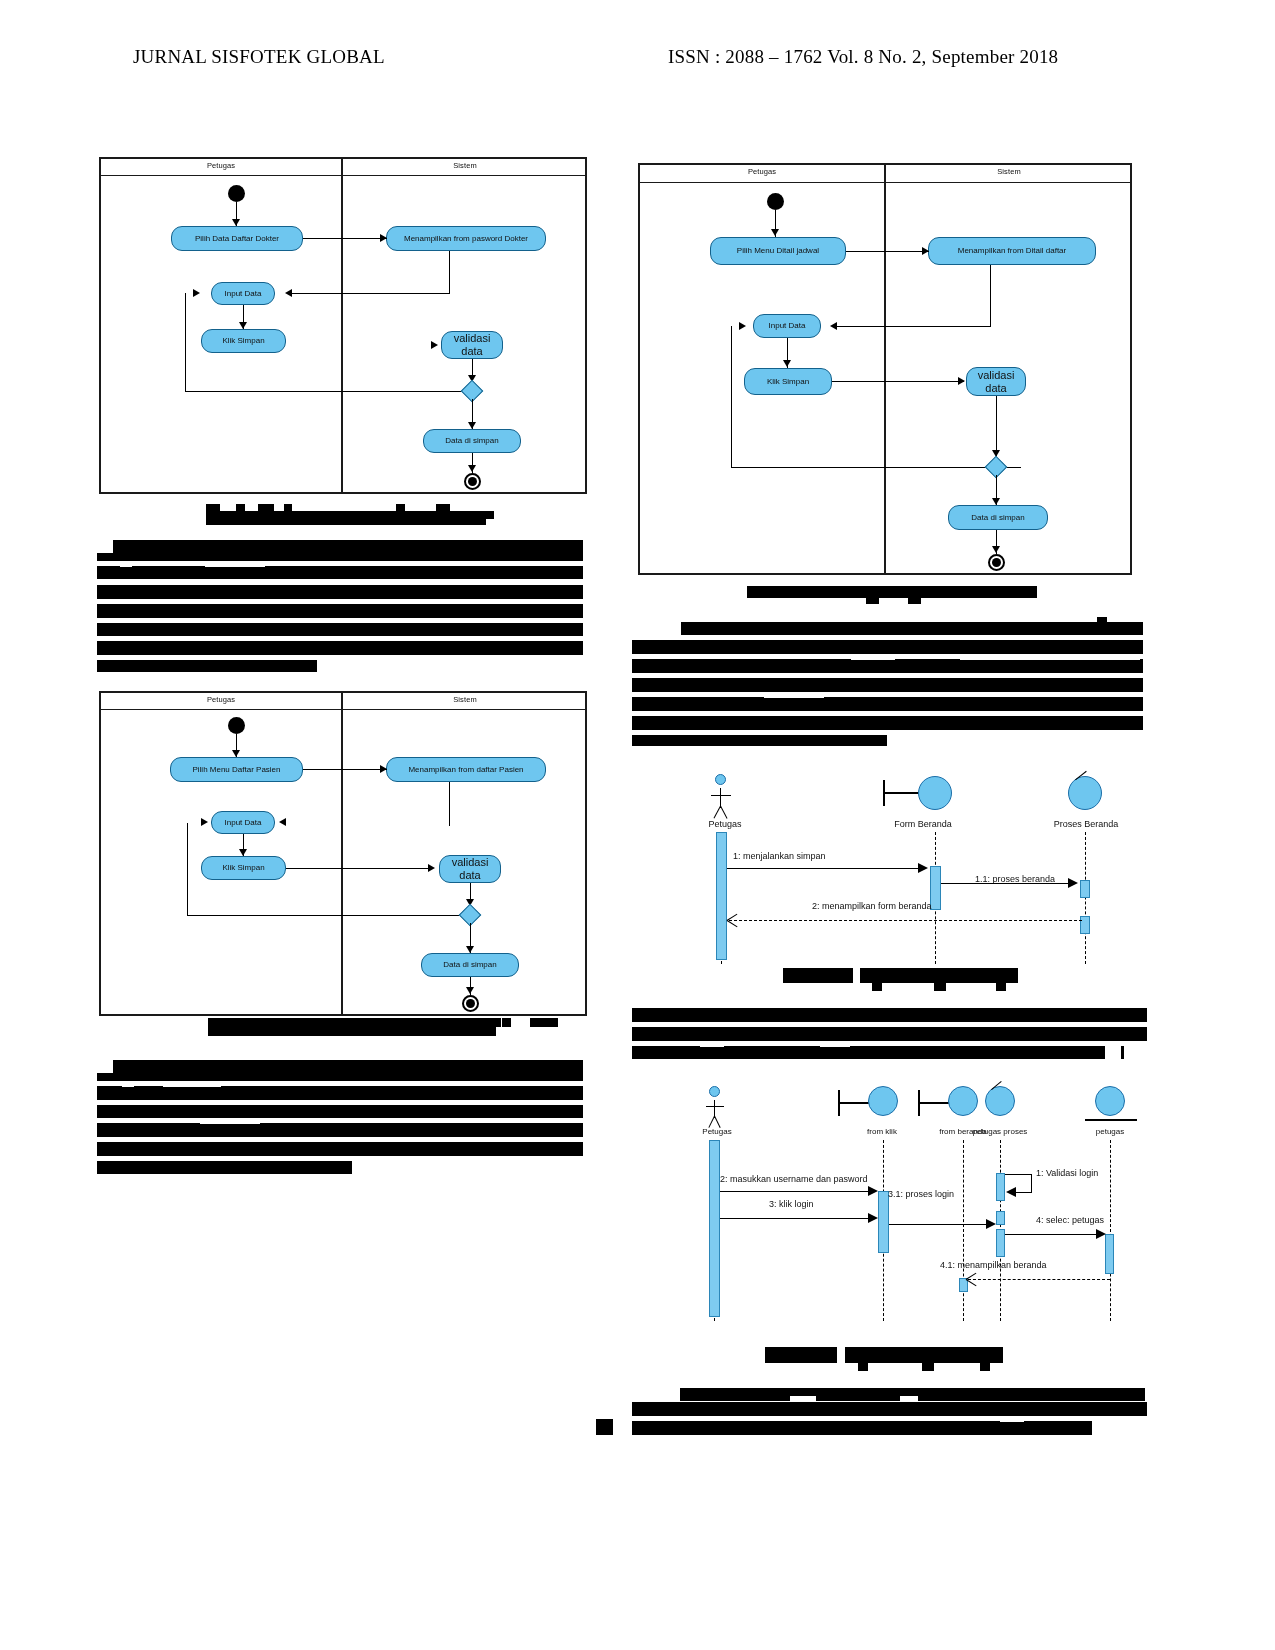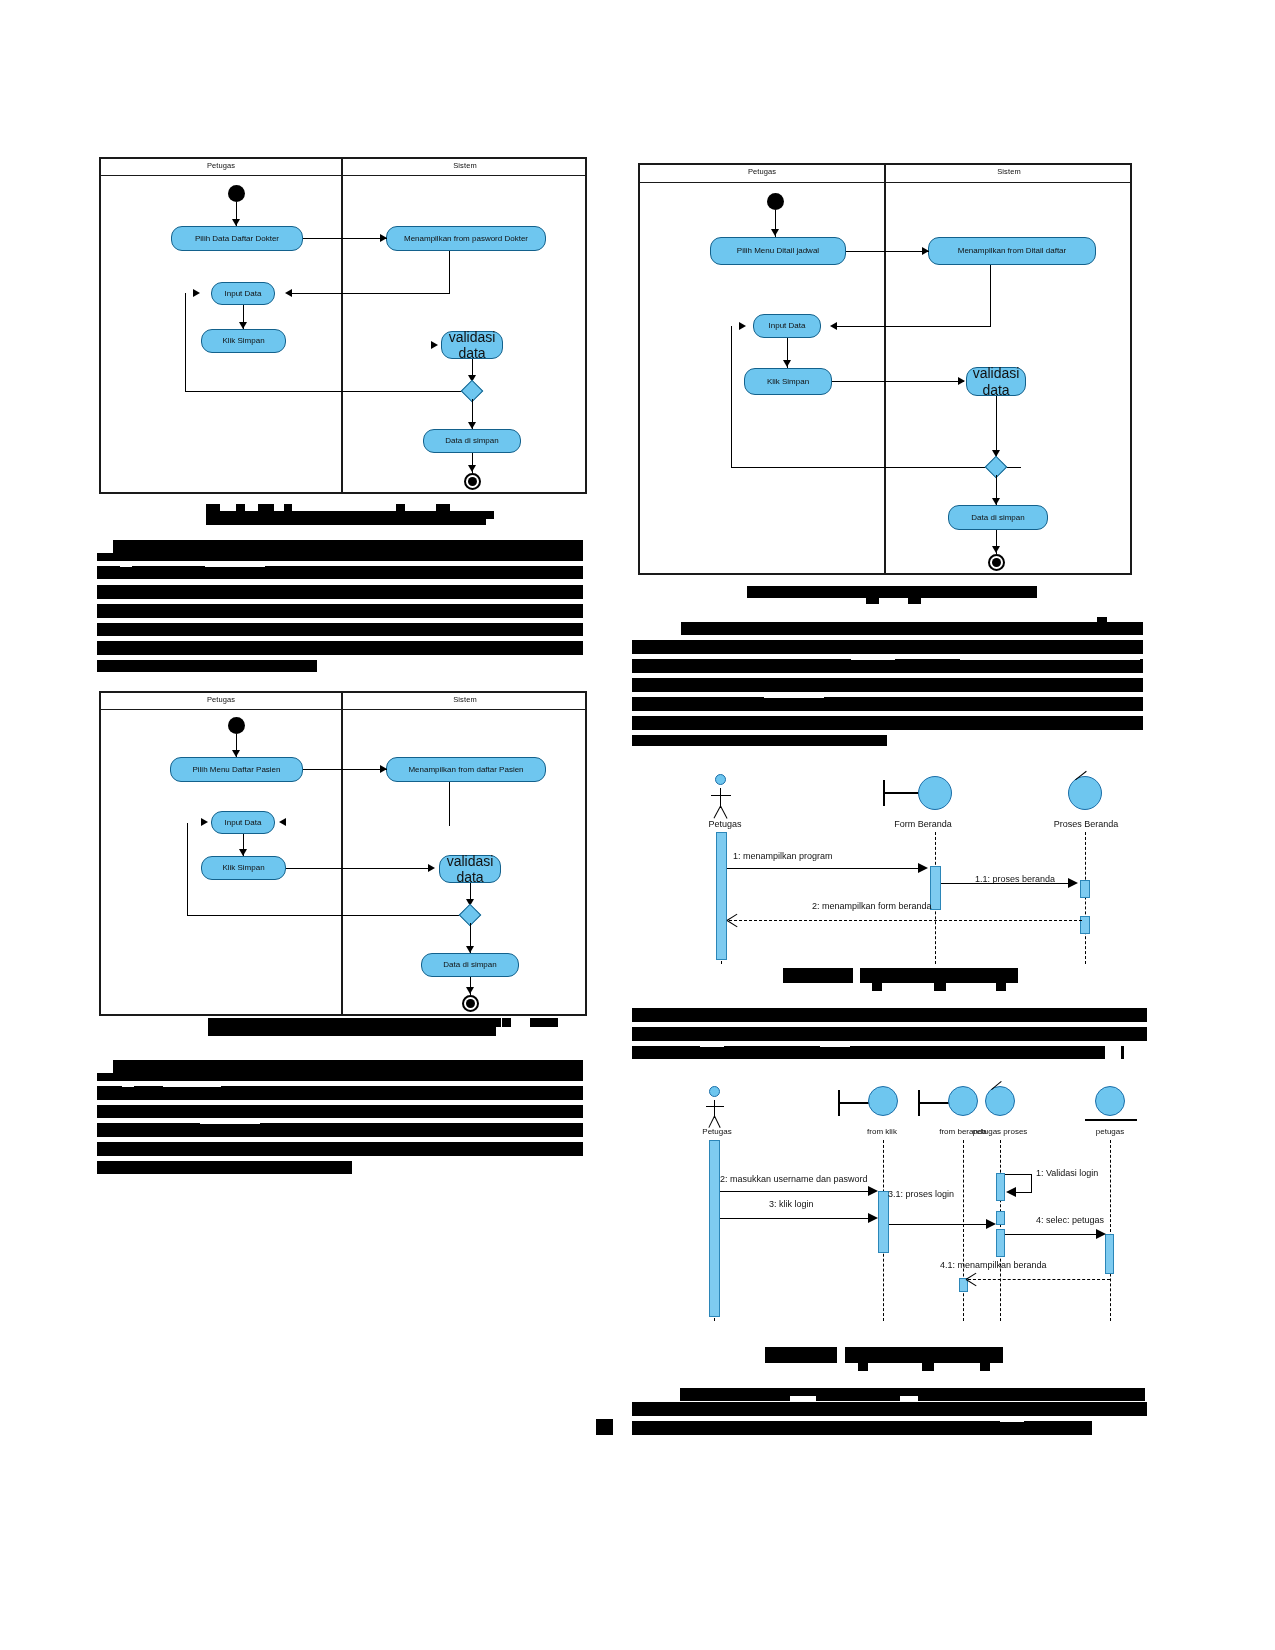--- a/index.html
+++ b/index.html
@@ -54,21 +54,21 @@
     border:1px solid #13618c;
     border-radius:11px;
     box-sizing:border-box;
     display:flex; align-items:center; justify-content:center;
     text-align:center;
     font-family:"Liberation Sans", sans-serif;
     font-size:8px; color:#111;
     line-height:1.15;
     padding:0 3px;
   }
-  .node.two-line { font-size:14px; }
+  .node.two-line { font-size:11px; }
 
   .start-dot {
     position:absolute; width:17px; height:17px;
     background:#000; border-radius:50%;
   }
   .end-dot {
     position:absolute; width:17px; height:17px;
     border:2px solid #000; border-radius:50%;
     box-sizing:border-box;
     display:flex; align-items:center; justify-content:center;
@@ -149,20 +149,24 @@
   .stick { position:absolute; }
   .stick .body { position:absolute; width:1.4px; background:#000; }
   .stick .arms { position:absolute; height:1.4px; background:#000; }
   .stick .leg  { position:absolute; width:1.4px; background:#000; transform-origin:top center; }
 </style>
 </head>
 <body>
 
 <div class="page">
 
+  <div class="hdr">
+    <div class="hdr-left">JURNAL SISFOTEK GLOBAL</div>
+    <div class="hdr-right">ISSN : 2088 – 1762 Vol. 8 No. 2, September 2018</div>
+  </div>
 
   <div class="act-frame" style="left:99px; top:157px; width:488px; height:337px;">
     <div class="lane-hdr-line" style="top:16px;"></div>
     <div class="lane-div" style="left:240px;"></div>
     <div class="lane-title" style="left:0; width:240px;">Petugas</div>
     <div class="lane-title" style="left:242px; width:244px;">Sistem</div>
 
     <div class="start-dot" style="left:127px; top:26px;"></div>
     <div class="ln-v" style="left:135px; top:43px; height:24px;"></div>
     <div class="arw arw-d" style="left:131px; top:60px;"></div>
@@ -350,21 +354,21 @@
 
     <div class="lifeline" style="left:91px; top:62px; height:132px;"></div>
     <div class="lifeline" style="left:305px; top:62px; height:132px;"></div>
     <div class="lifeline" style="left:455px; top:62px; height:132px;"></div>
 
     <div class="activation" style="left:86px; top:62px; width:11px; height:128px;"></div>
     <div class="activation" style="left:300px; top:96px; width:11px; height:44px;"></div>
     <div class="activation" style="left:450px; top:110px; width:10px; height:18px;"></div>
     <div class="activation" style="left:450px; top:146px; width:10px; height:18px;"></div>
 
-    <div class="msg-text" style="left:103px; top:81px;">1: menampilkan program</div>
+    <div class="msg-text" style="left:103px; top:81px;">1: menjalankan simpan</div>
     <div class="msg-line" style="left:97px; top:98px; width:193px;"></div>
     <div class="solid-arrow-r" style="left:288px; top:93px;"></div>
 
     <div class="msg-text" style="left:345px; top:104px;">1.1: proses beranda</div>
     <div class="msg-line" style="left:311px; top:113px; width:129px;"></div>
     <div class="solid-arrow-r" style="left:438px; top:108px;"></div>
 
     <div class="msg-text" style="left:182px; top:131px;">2: menampilkan form beranda</div>
     <div class="msg-line dashed" style="left:99px; top:150px; width:353px;"></div>
     <div class="open-arrow-l" style="left:97px; top:144px;"></div>

